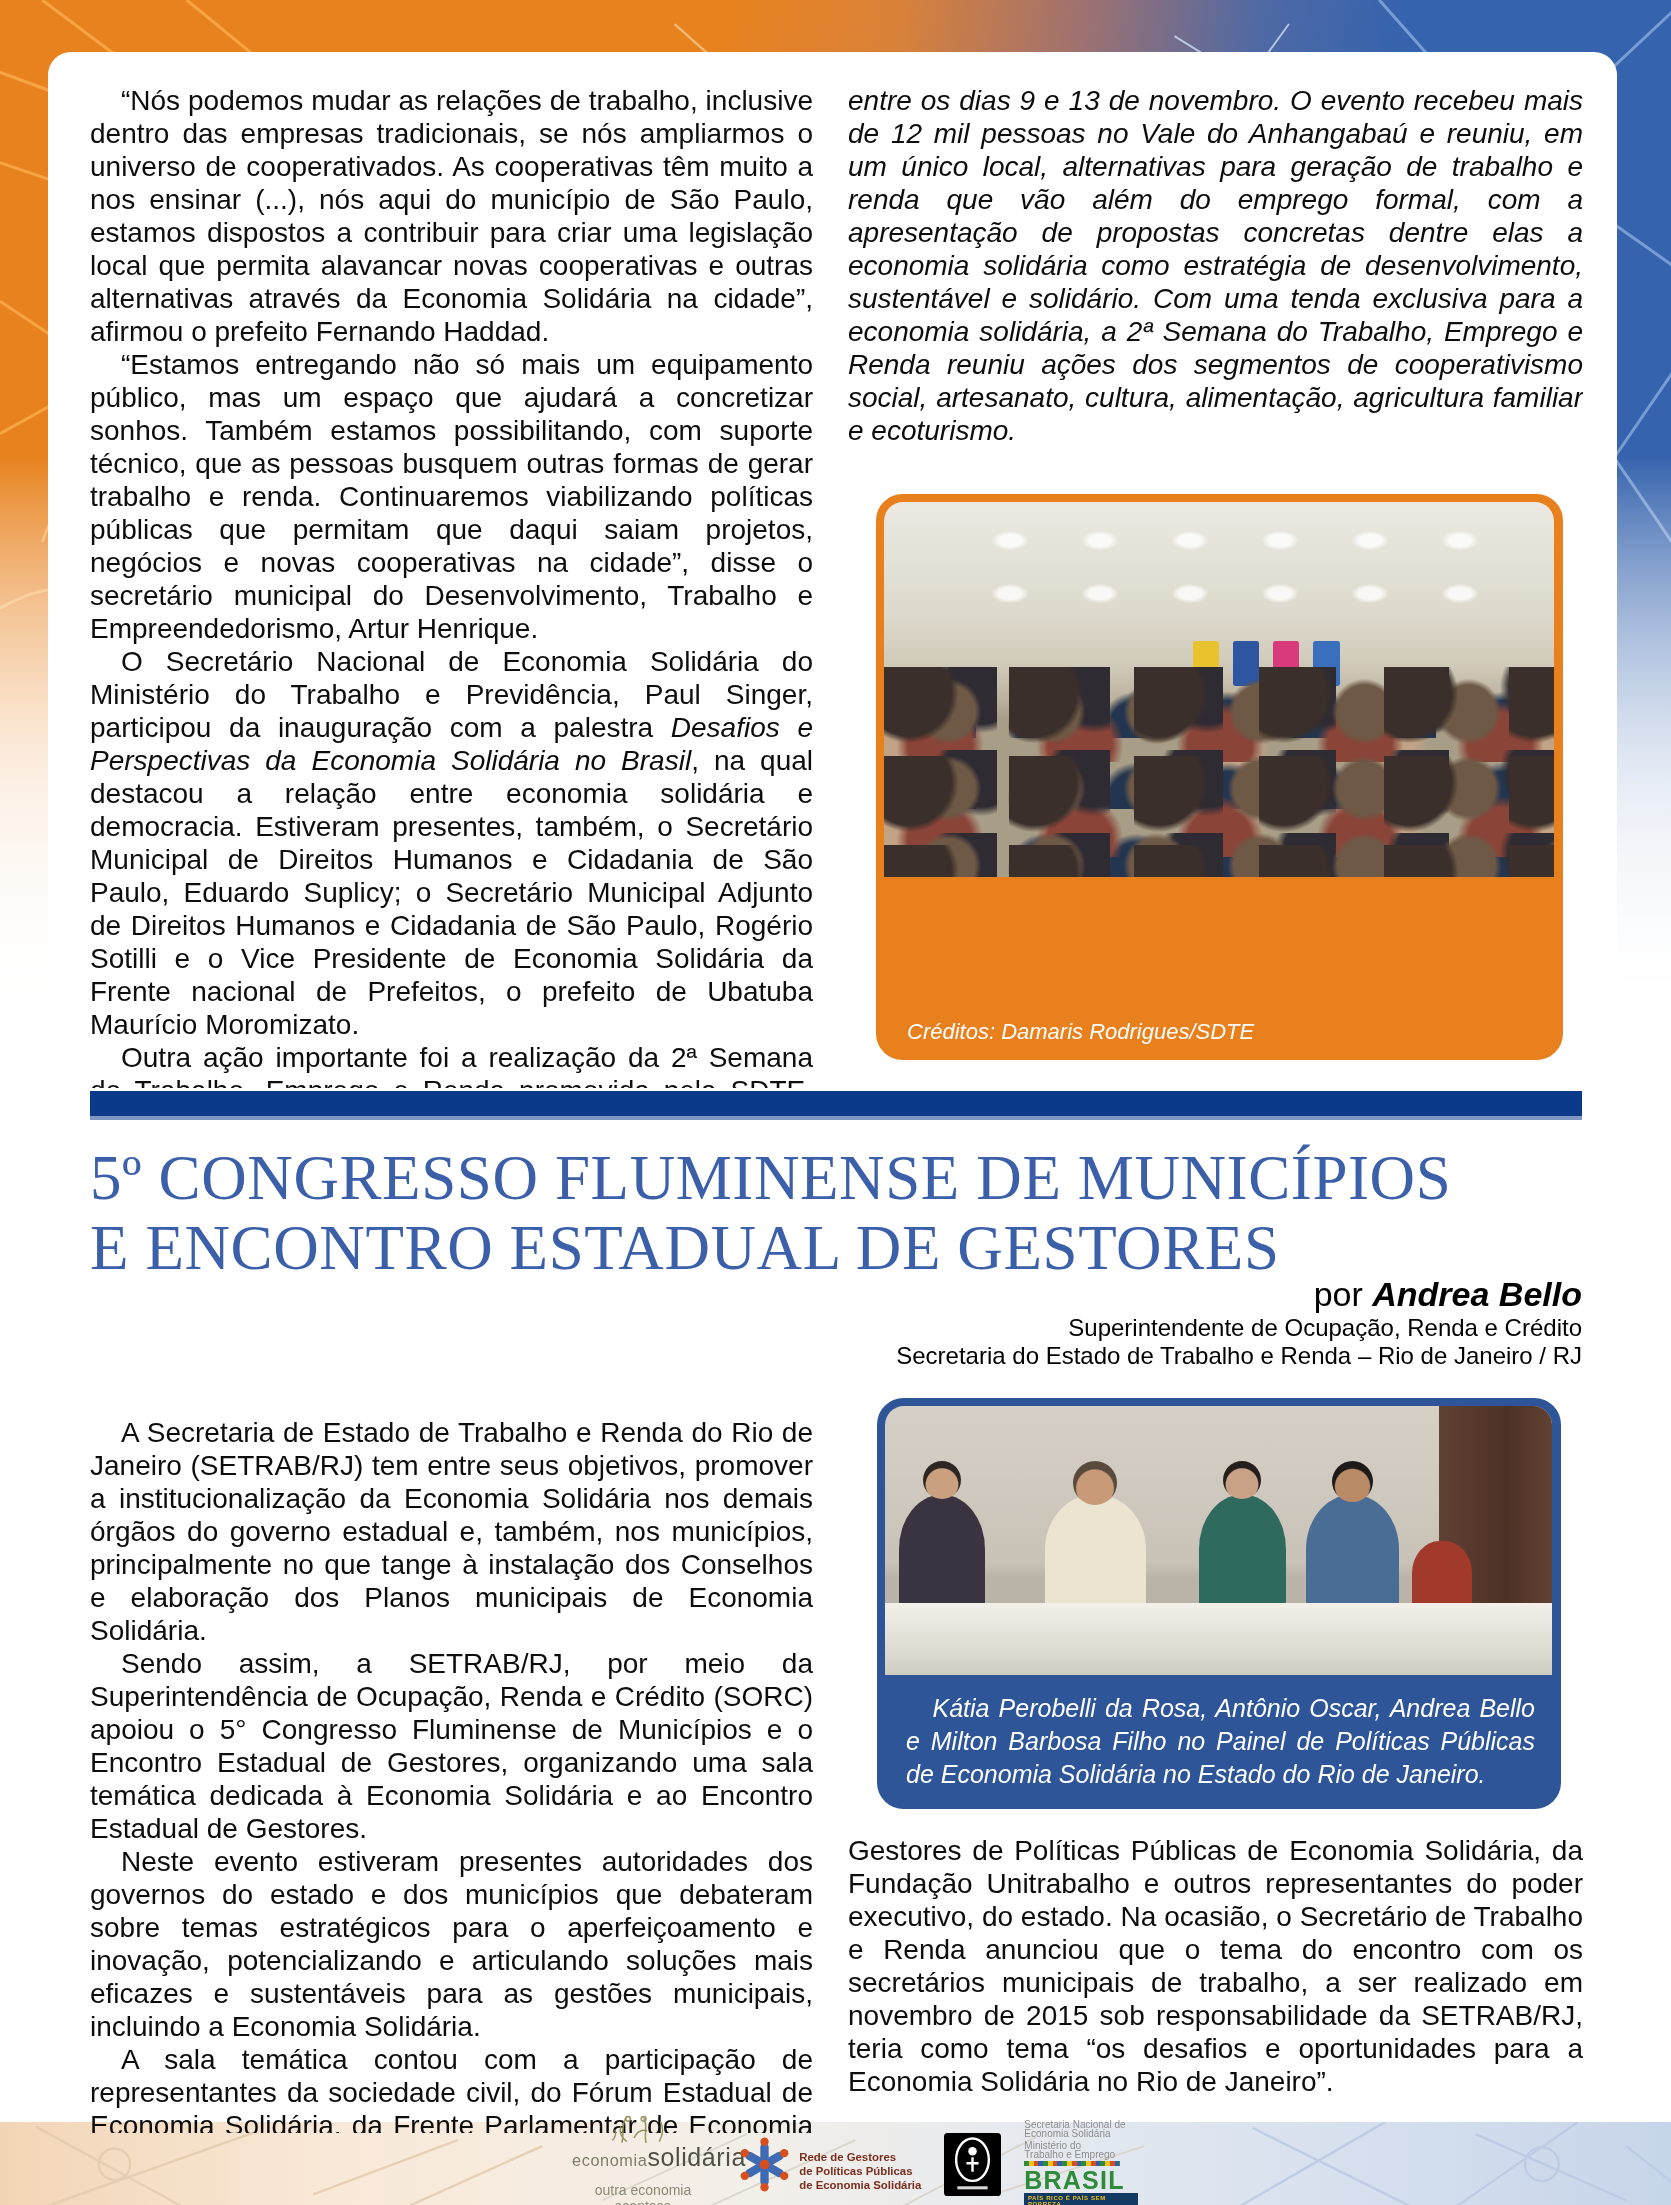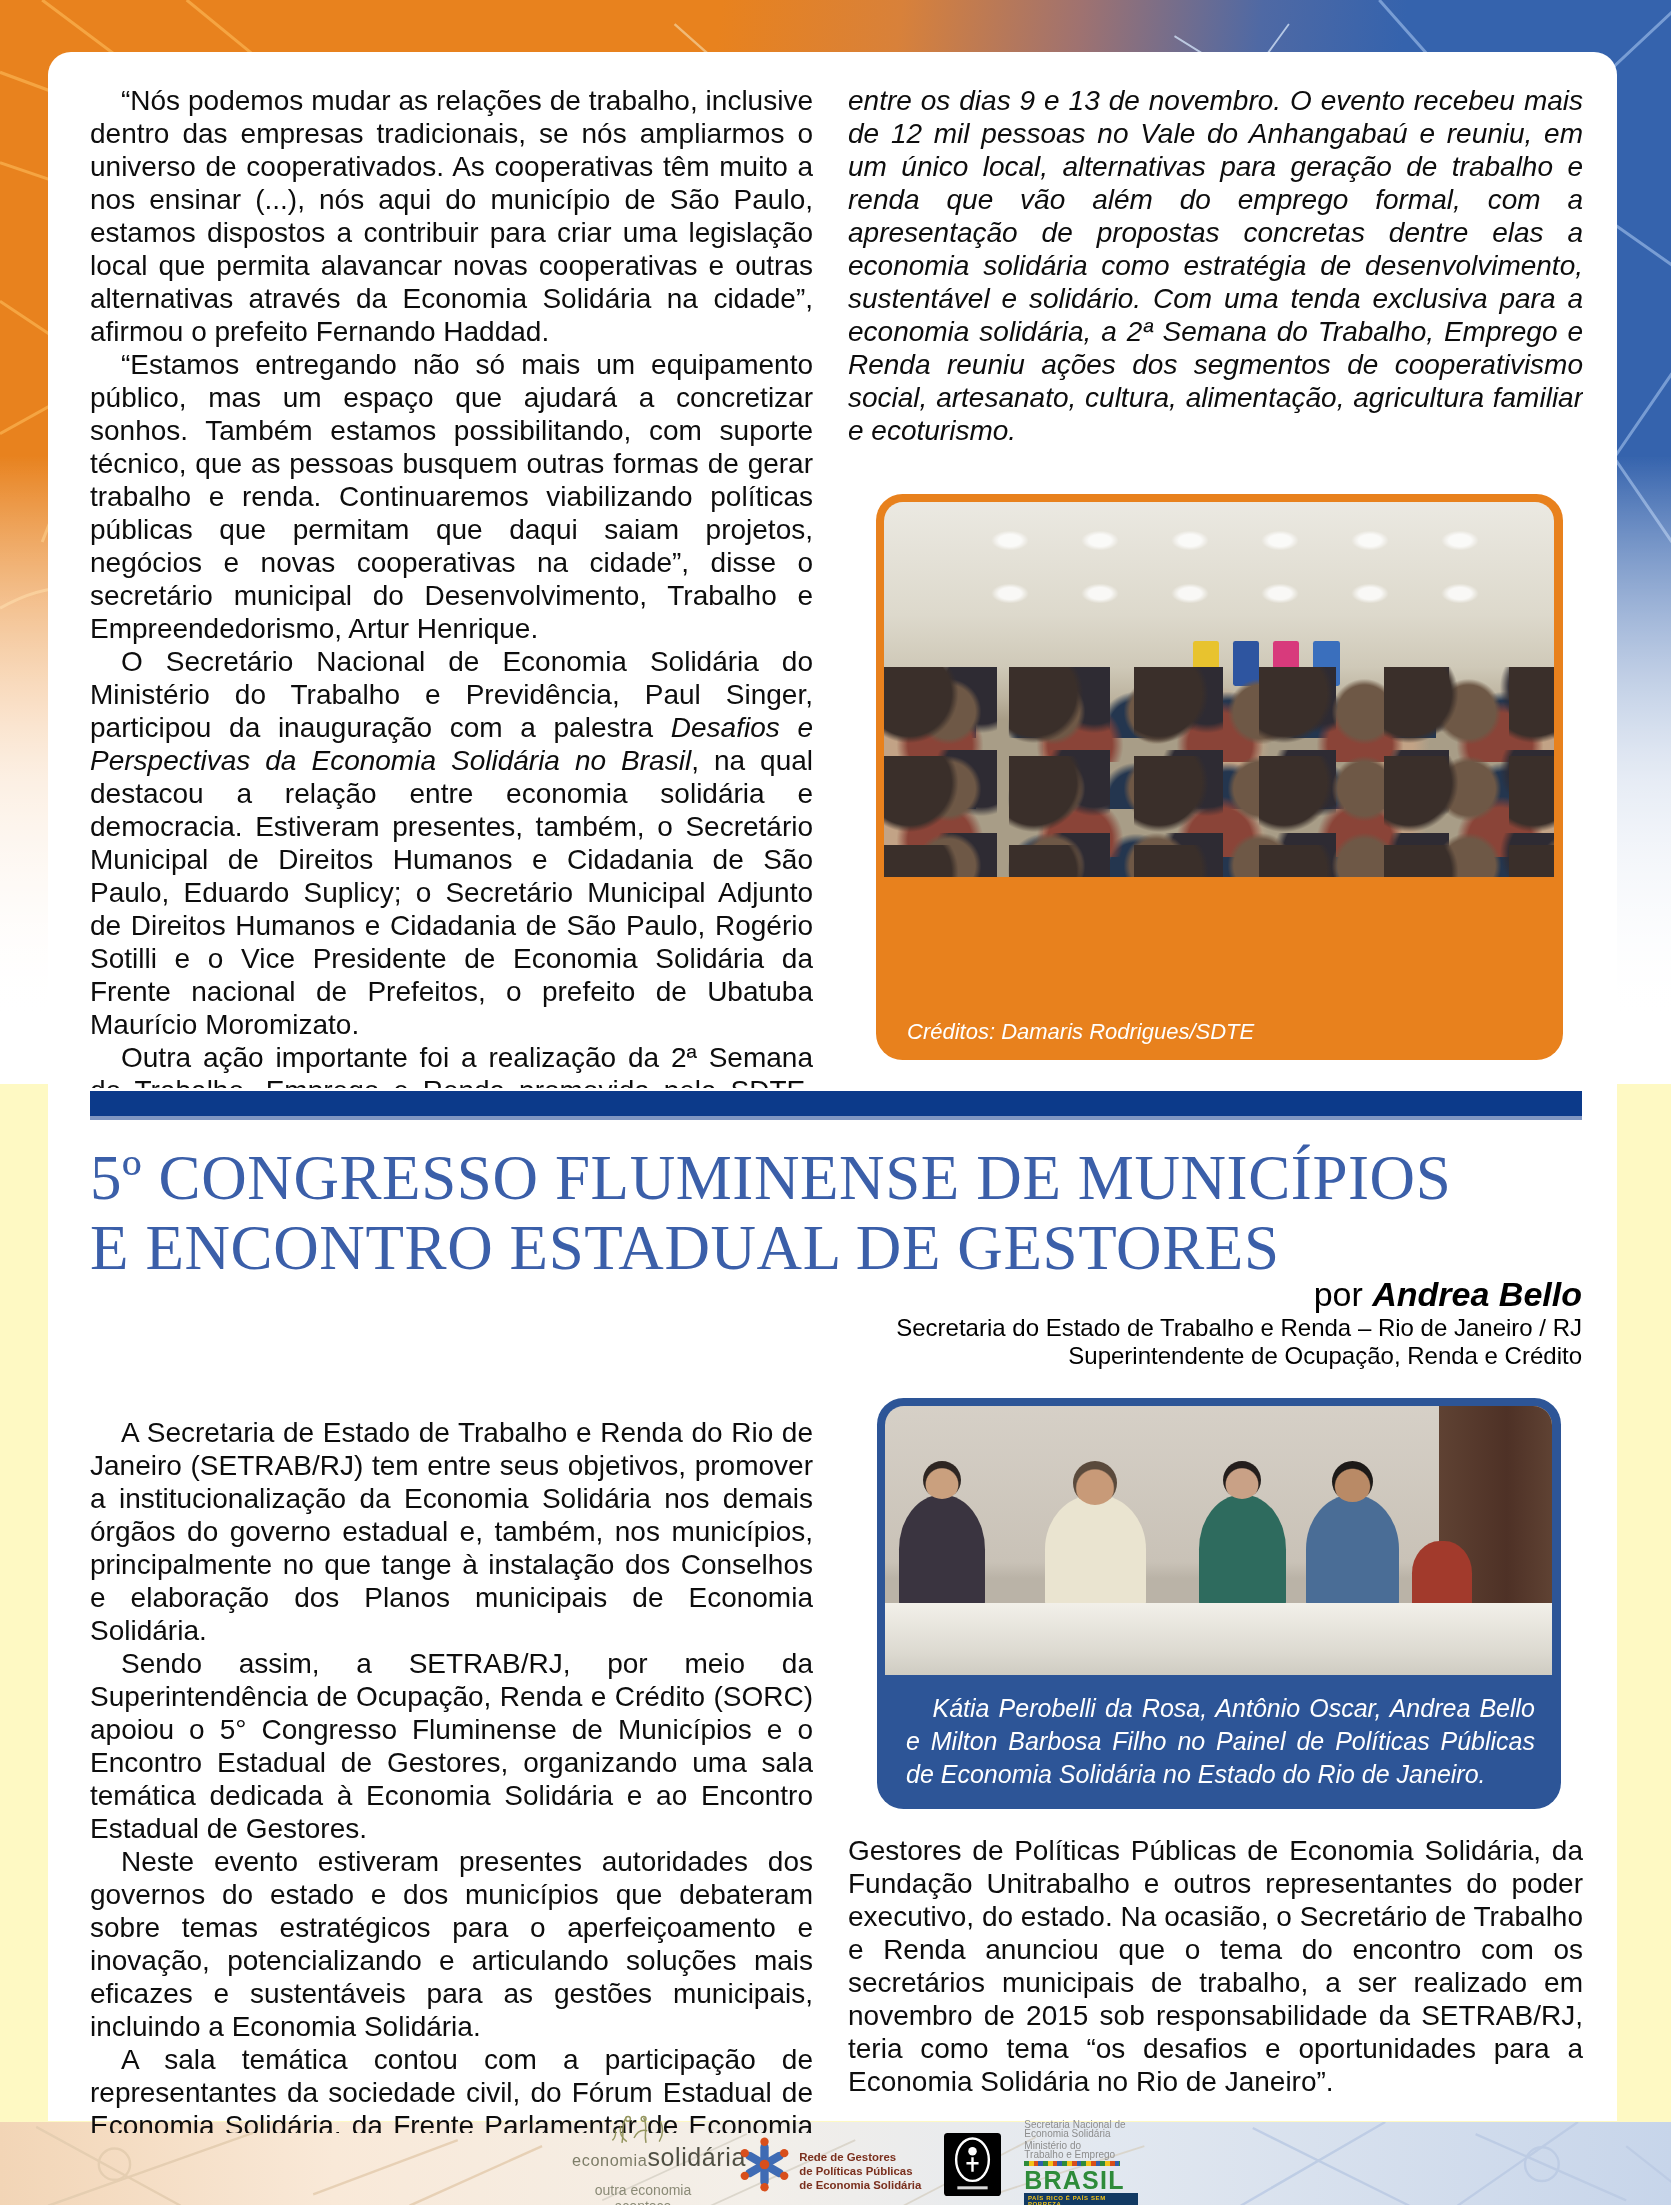--- a/index.html
+++ b/index.html
@@ -1,16 +1,16 @@
 <!DOCTYPE html>
 <html lang="pt" style="font-size:9.6px"><head>
 <meta charset="utf-8">
 <style>
   html,body{margin:0;padding:0;background:#777;}
-  #page{position:relative;width:1672px;height:2205px;background:#fef9c3;overflow:hidden;
+  #page{position:relative;width:1672px;height:2205px;background:#ffffff;overflow:hidden;
         font-family:"Liberation Sans",sans-serif;color:#0d0d0d;}
 
   
   .bg-top{position:absolute;left:0;top:0;width:1672px;height:1084px;
     background:linear-gradient(97deg,#e8821e 0%,#e8821e 40%,#d8813a 50%,#9f7270 60%,#4f69a4 70%,#3563ad 78%,#3563ad 100%);}
   .bg-top .fade{position:absolute;inset:0;z-index:2;
     background:linear-gradient(180deg,rgba(255,255,255,0) 42%,rgba(255,255,255,.65) 72%,#ffffff 94%);}
   .bg-top svg{position:absolute;inset:0;z-index:1;}
   .bg-bottom{position:absolute;left:0;top:2122px;width:1672px;height:84px;
     background:linear-gradient(90deg,#f2d5b6 0%,#f9e9d8 20%,#f3efe9 45%,#e2e8f0 66%,#c7d5ea 100%);}
@@ -176,22 +176,22 @@
 
   <div id="divider"></div>
 
   <div id="headline">
     <div>5º CONGRESSO FLUMINENSE DE MUNICÍPIOS</div>
     <div>E ENCONTRO ESTADUAL DE GESTORES</div>
   </div>
 
   <div id="byline">
     <div class="name-line"><span class="prefix">por </span><span class="name">Andrea Bello</span></div>
+    <div class="small">Superintendente de Ocupação, Renda e Crédito</div>
     <div class="small">Secretaria do Estado de Trabalho e Renda – Rio de Janeiro / RJ</div>
-    <div class="small">Superintendente de Ocupação, Renda e Crédito</div>
   </div>
 
   <div id="a2-left" class="col">
       <p class="para indent"><span>A Secretaria de Estado de Trabalho e Renda do Rio de Janeiro (SETRAB/RJ) tem entre seus objetivos, promover a institucionalização da Economia Solidária nos demais órgãos do governo estadual e, também, nos municípios, principalmente no que tange à instalação dos Conselhos e elaboração dos Planos municipais de Economia Solidária.</span></p>
       <p class="para indent"><span>Sendo assim, a SETRAB/RJ, por meio da Superintendência de Ocupação, Renda e Crédito (SORC) apoiou o 5° Congresso Fluminense de Municípios e o Encontro Estadual de Gestores, organizando uma sala temática dedicada à Economia Solidária e ao Encontro Estadual de Gestores.</span></p>
       <p class="para indent"><span>Neste evento estiveram presentes autoridades dos governos do estado e dos municípios que debateram sobre temas estratégicos para o aperfeiçoamento e inovação, potencializando e articulando soluções mais eficazes e sustentáveis para as gestões municipais, incluindo a Economia Solidária.</span></p>
       <p class="para indent stretch"><span>A sala temática contou com a participação de representantes da sociedade civil, do Fórum Estadual de Economia Solidária, da Frente Parlamentar de Economia Solidária da Assembleia Legislativa, da Rede de</span></p>
     </div>
 
   <div id="photo2" class="photobox">

